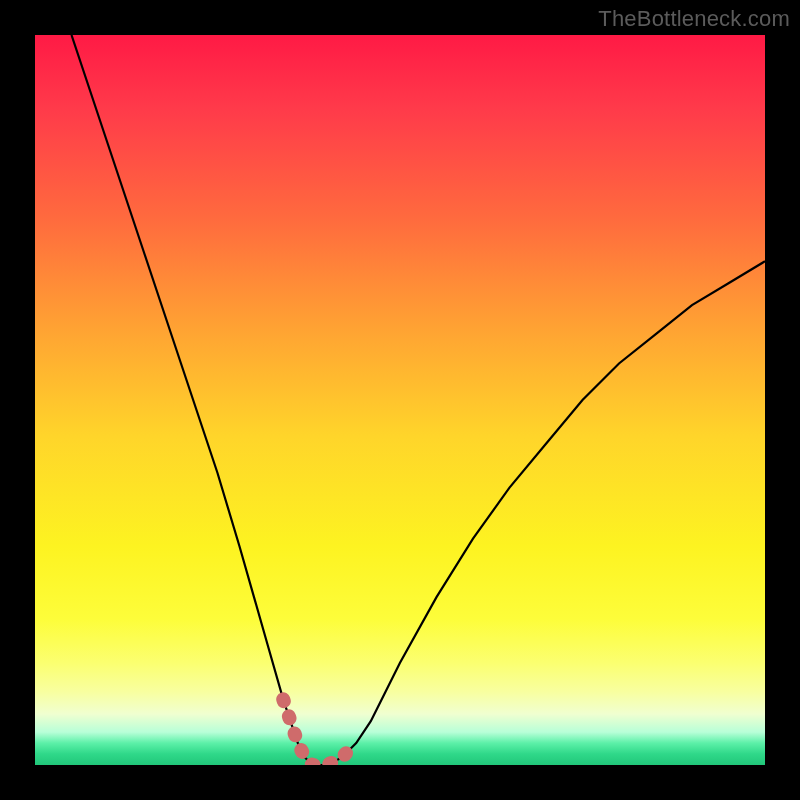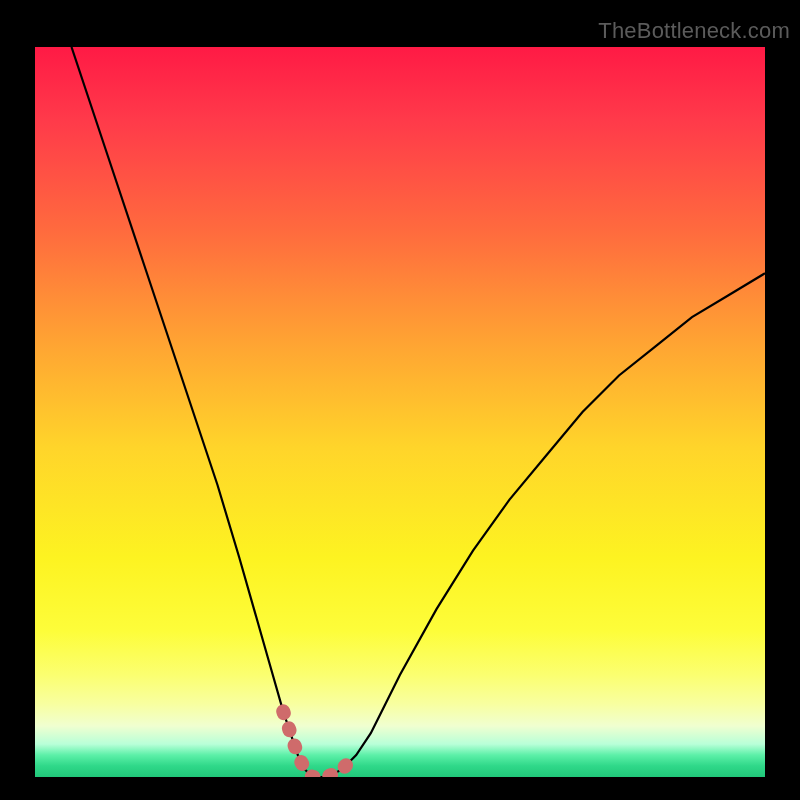--- a/index.html
+++ b/index.html
@@ -7,21 +7,21 @@
     padding: 0;
     width: 800px;
     height: 800px;
     background: #000;
     overflow: hidden;
     font-family: Arial, Helvetica, sans-serif;
   }
   .frame {
     position: absolute;
     left: 0;
-    top: 12px;
+    top: 0;
     width: 800px;
     height: 571px;
     background: #000;
   }
   .plot {
     position: absolute;
     left: 35px;
     top: 35px;
     width: 730px;
     height: 730px;

